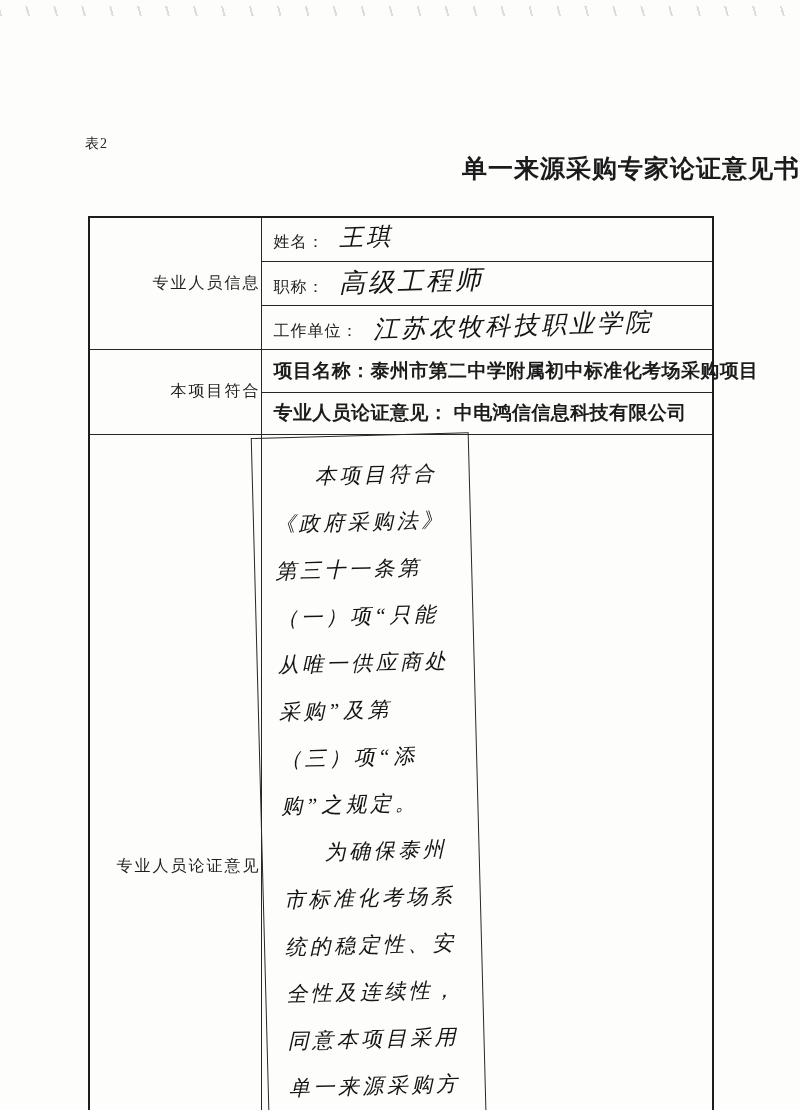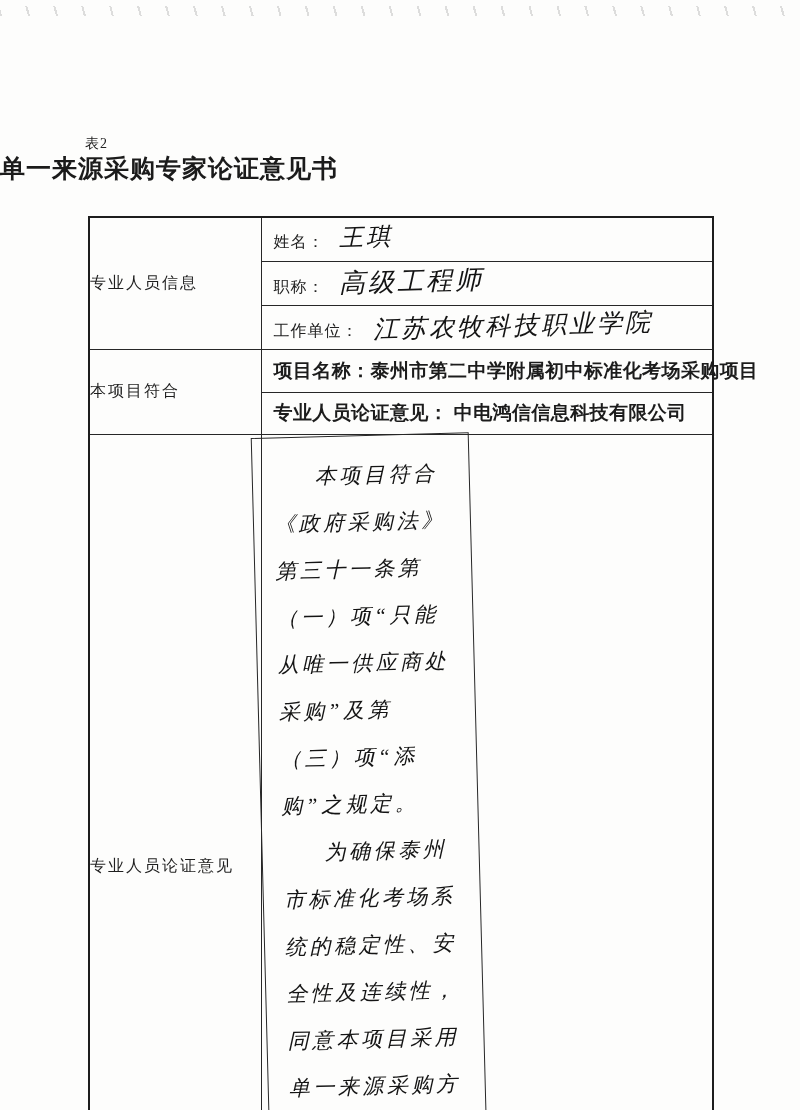--- a/index.html
+++ b/index.html
@@ -17,41 +17,41 @@
     position:absolute;top:6px;left:0;width:100%;height:10px;
     background:repeating-linear-gradient(75deg, #8a8a8a 0 2px, transparent 2px 27px);
     opacity:.28;
   }
   .table-label{
     position:absolute;left:85px;top:135px;
     font-size:14px;letter-spacing:1px;
   }
   .doc-title{
     position:absolute;left:0;top:152px;width:100%;
-    text-align:left;
+    text-align:right;
     font-family:"Liberation Sans", sans-serif;
     font-weight:bold;font-size:25px;letter-spacing:1px;
     color:#1b1b1b;
   }
   table.form-table{
     position:absolute;left:88px;top:216px;
     border-collapse:collapse;
     table-layout:fixed;
     width:624px;
   }
   td{
     border:1.6px solid #272727;
     padding:0 0 0 12px;
     font-size:16px;
     vertical-align:middle;
     overflow:visible;
   }
   table.form-table{border:2.5px solid #1d1d1d;}
   td.section{
-    text-align:left;padding:0;
+    text-align:right;padding:0;
     letter-spacing:2px;color:#1f1f1f;
   }
   .lbl{letter-spacing:1px;text-align:right;}
   .bold-row{
     font-family:"Liberation Sans", sans-serif;
     font-weight:bold;font-size:19px;letter-spacing:.4px;
     white-space:nowrap;color:#1c1c1c;
   }
   
   .hand{

